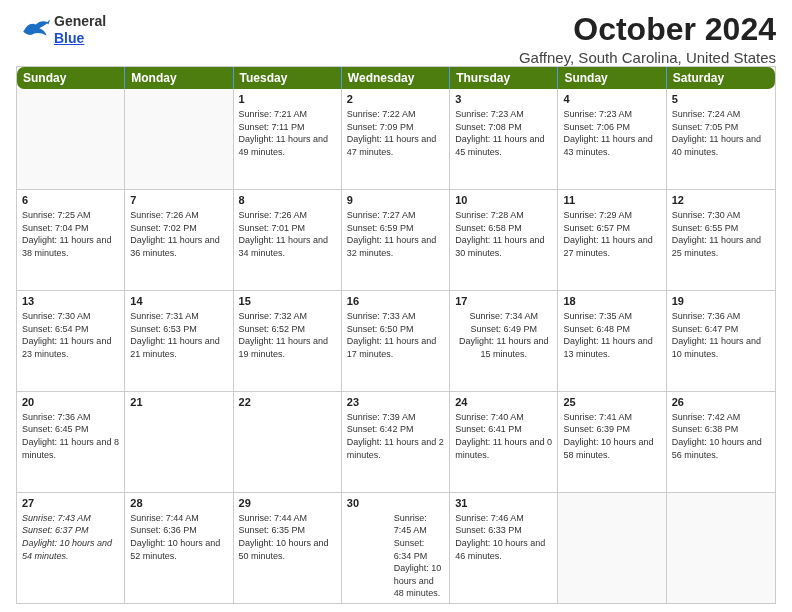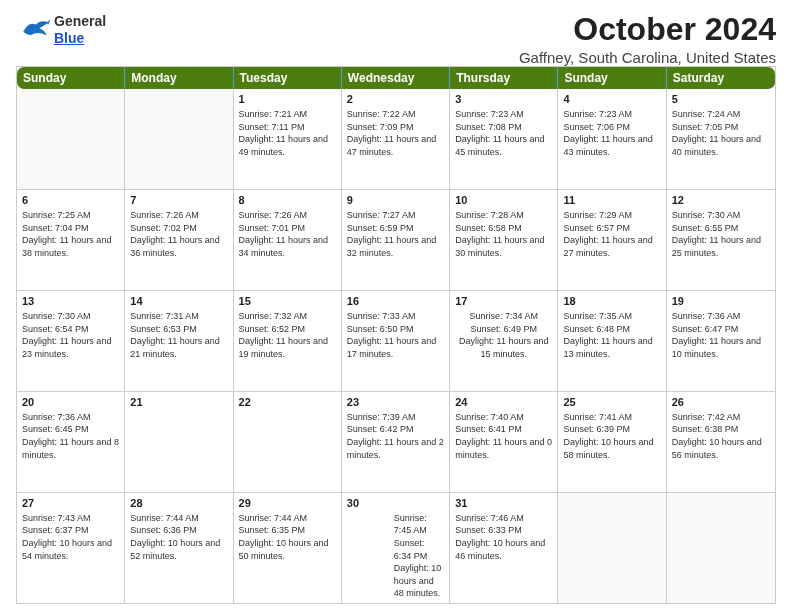--- a/index.html
+++ b/index.html
@@ -301,21 +301,21 @@
           <div class="cal-cell">
             <span class="day-num">26</span>
             <div class="cell-text" style="white-space: pre-line;">Sunrise: 7:42 AM
 Sunset: 6:38 PM
 Daylight: 10 hours and 56 minutes.</div>
           </div>
         </div>
         <div class="cal-row">
           <div class="cal-cell">
             <span class="day-num">27</span>
-            <div class="cell-text" style="white-space: pre-line;">Sunrise: 7:43 AM
+            <div class="cell-text" style="white-space: pre-line; font-style: italic;">Sunrise: 7:43 AM
 Sunset: 6:37 PM
 Daylight: 10 hours and 54 minutes.</div>
           </div>
           <div class="cal-cell">
             <span class="day-num">28</span>
             <div class="cell-text" style="white-space: pre-line;">Sunrise: 7:44 AM
 Sunset: 6:36 PM
 Daylight: 10 hours and 52 minutes.</div>
           </div>
           <div class="cal-cell">

